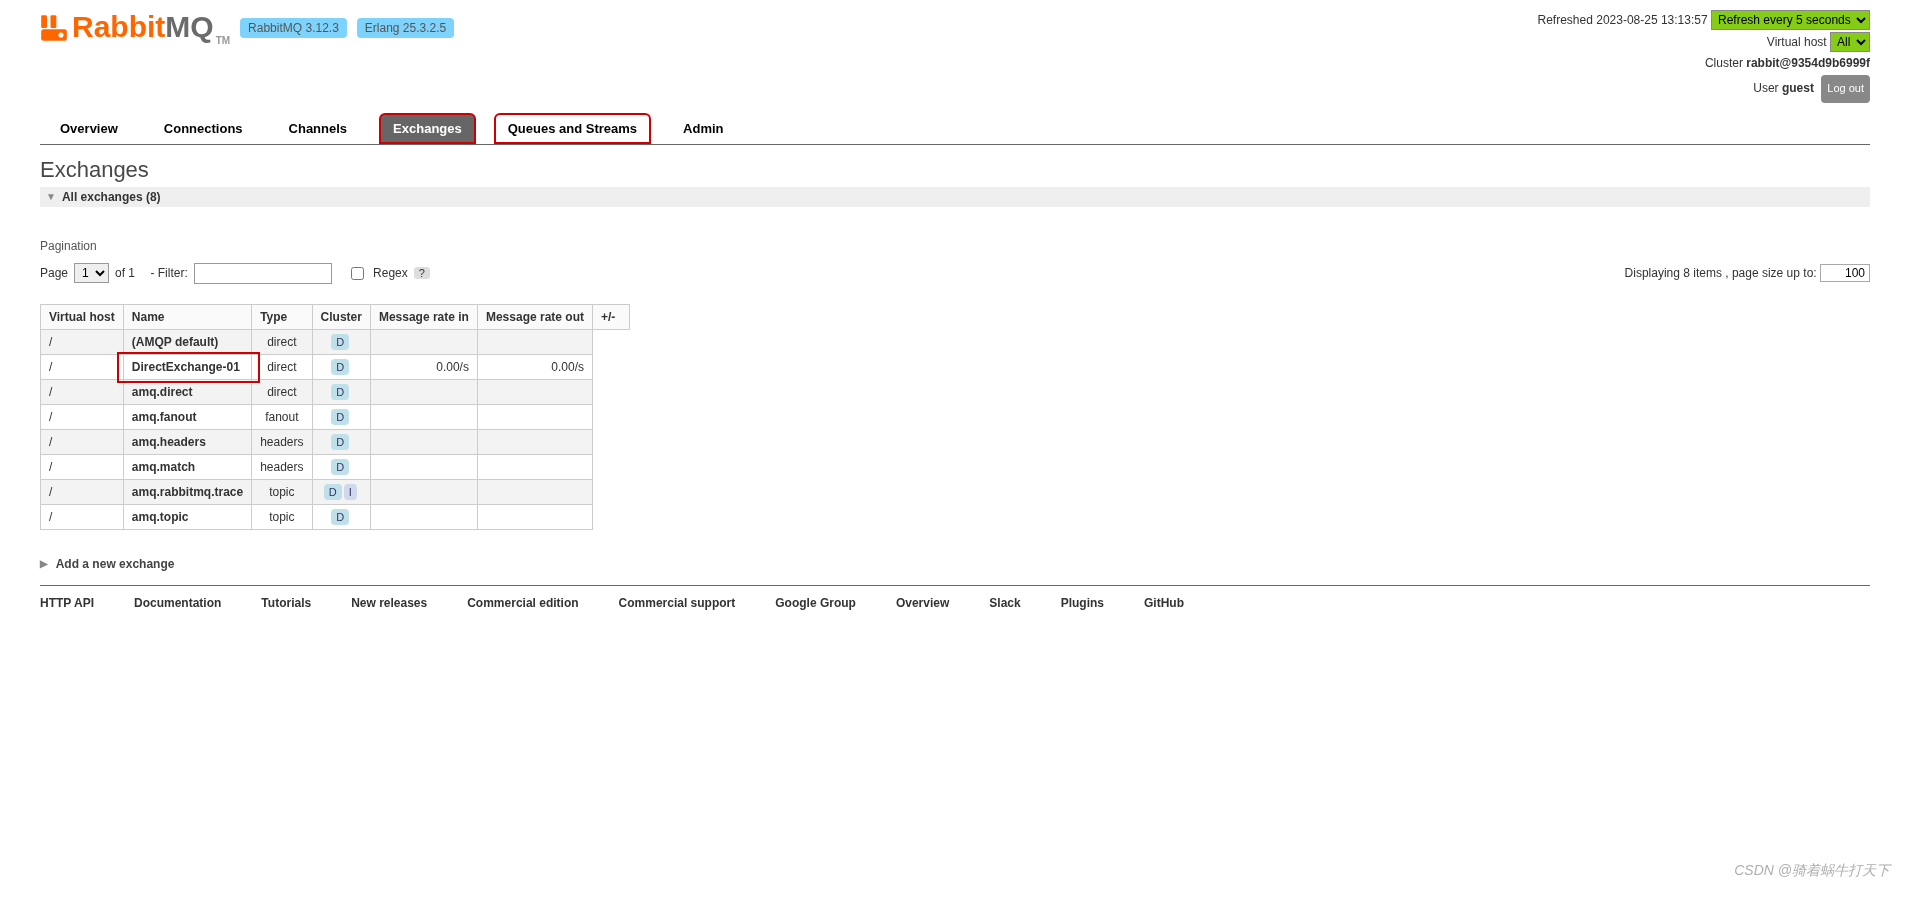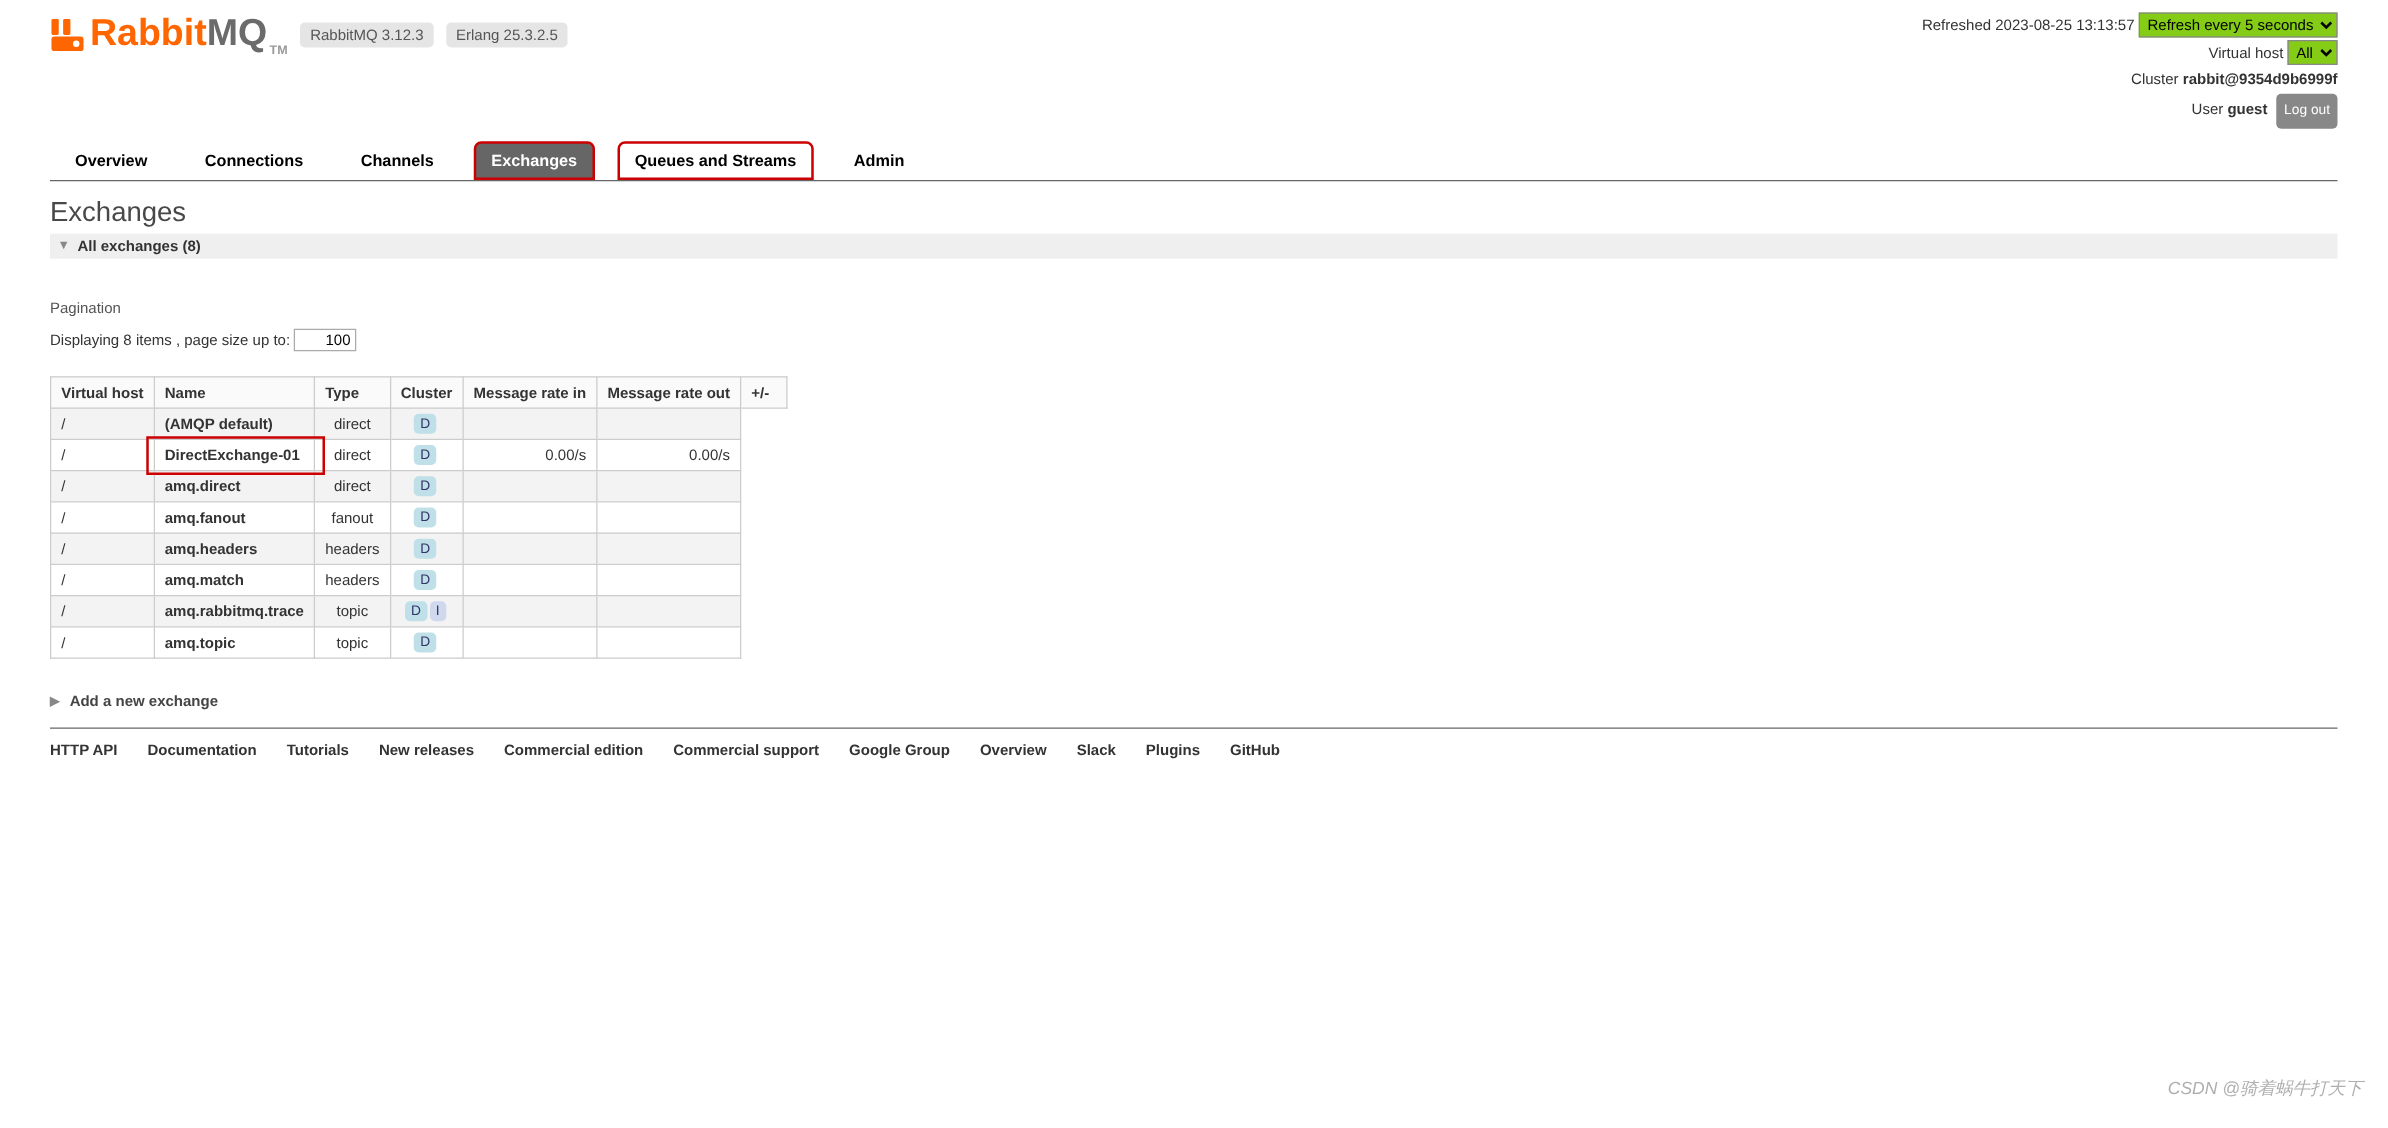--- a/index.html
+++ b/index.html
@@ -30,21 +30,21 @@
     font-size: 30px;
     font-weight: bold;
     color: #ff6600;
     display: flex;
     align-items: center;
     gap: 4px;
   }
   .logo .l2 { color: #6b6b6b; font-weight: bold; }
   .logo-tm { font-size: 10px; color: #999; margin-left: 2px; vertical-align: sub; }
   .pill {
-    background: #e5e5e5;
+    background: #7dd3fc;
     border-radius: 4px;
     padding: 3px 8px;
     font-size: 12px;
     color: #555;
   }
   .status-block {
     text-align: right;
     font-size: 12px;
     line-height: 1.8;
   }
@@ -205,21 +205,21 @@
     font-size: 12px;
     cursor: pointer;
     color: #444;
   }
 
   .footer {
     border-top: 1px solid #666;
     margin-top: 14px;
     padding-top: 10px;
     display: flex;
-    gap: 24px;
+    gap: 40px;
     font-size: 12px;
     font-weight: bold;
   }
   .footer span { cursor: pointer; color: #333; }
 
   .watermark {
     position: fixed;
     right: 20px;
     bottom: 22px;
     font-size: 14px;
@@ -285,20 +285,32 @@
   <h1 class="page-title">Exchanges</h1>
 
   <div class="section-head">
     <span class="tri">▼</span>
     <span>All exchanges (8)</span>
   </div>
 
   <div class="pagination-label">Pagination</div>
 
   <div class="pager-row">
+    <div class="pager-left">
+      <span>Page</span>
+      <select><option>1</option></select>
+      <span>of 1</span>
+      &nbsp;
+      <span>- Filter:</span>
+      <input type="text" class="filter-input" style="">
+      &nbsp;
+      <input type="checkbox" style="">
+      <span>Regex</span>
+      <span class="qmark">?</span>
+    </div>
     <div>
       <span>Displaying 8 items , page size up to:</span>
       <input class="psize-input" value="100" style="">
     </div>
   </div>
 
   <div style="position:relative; display:inline-block;">
     <table class="data" id="ex-table">
       <thead>
         <tr>

